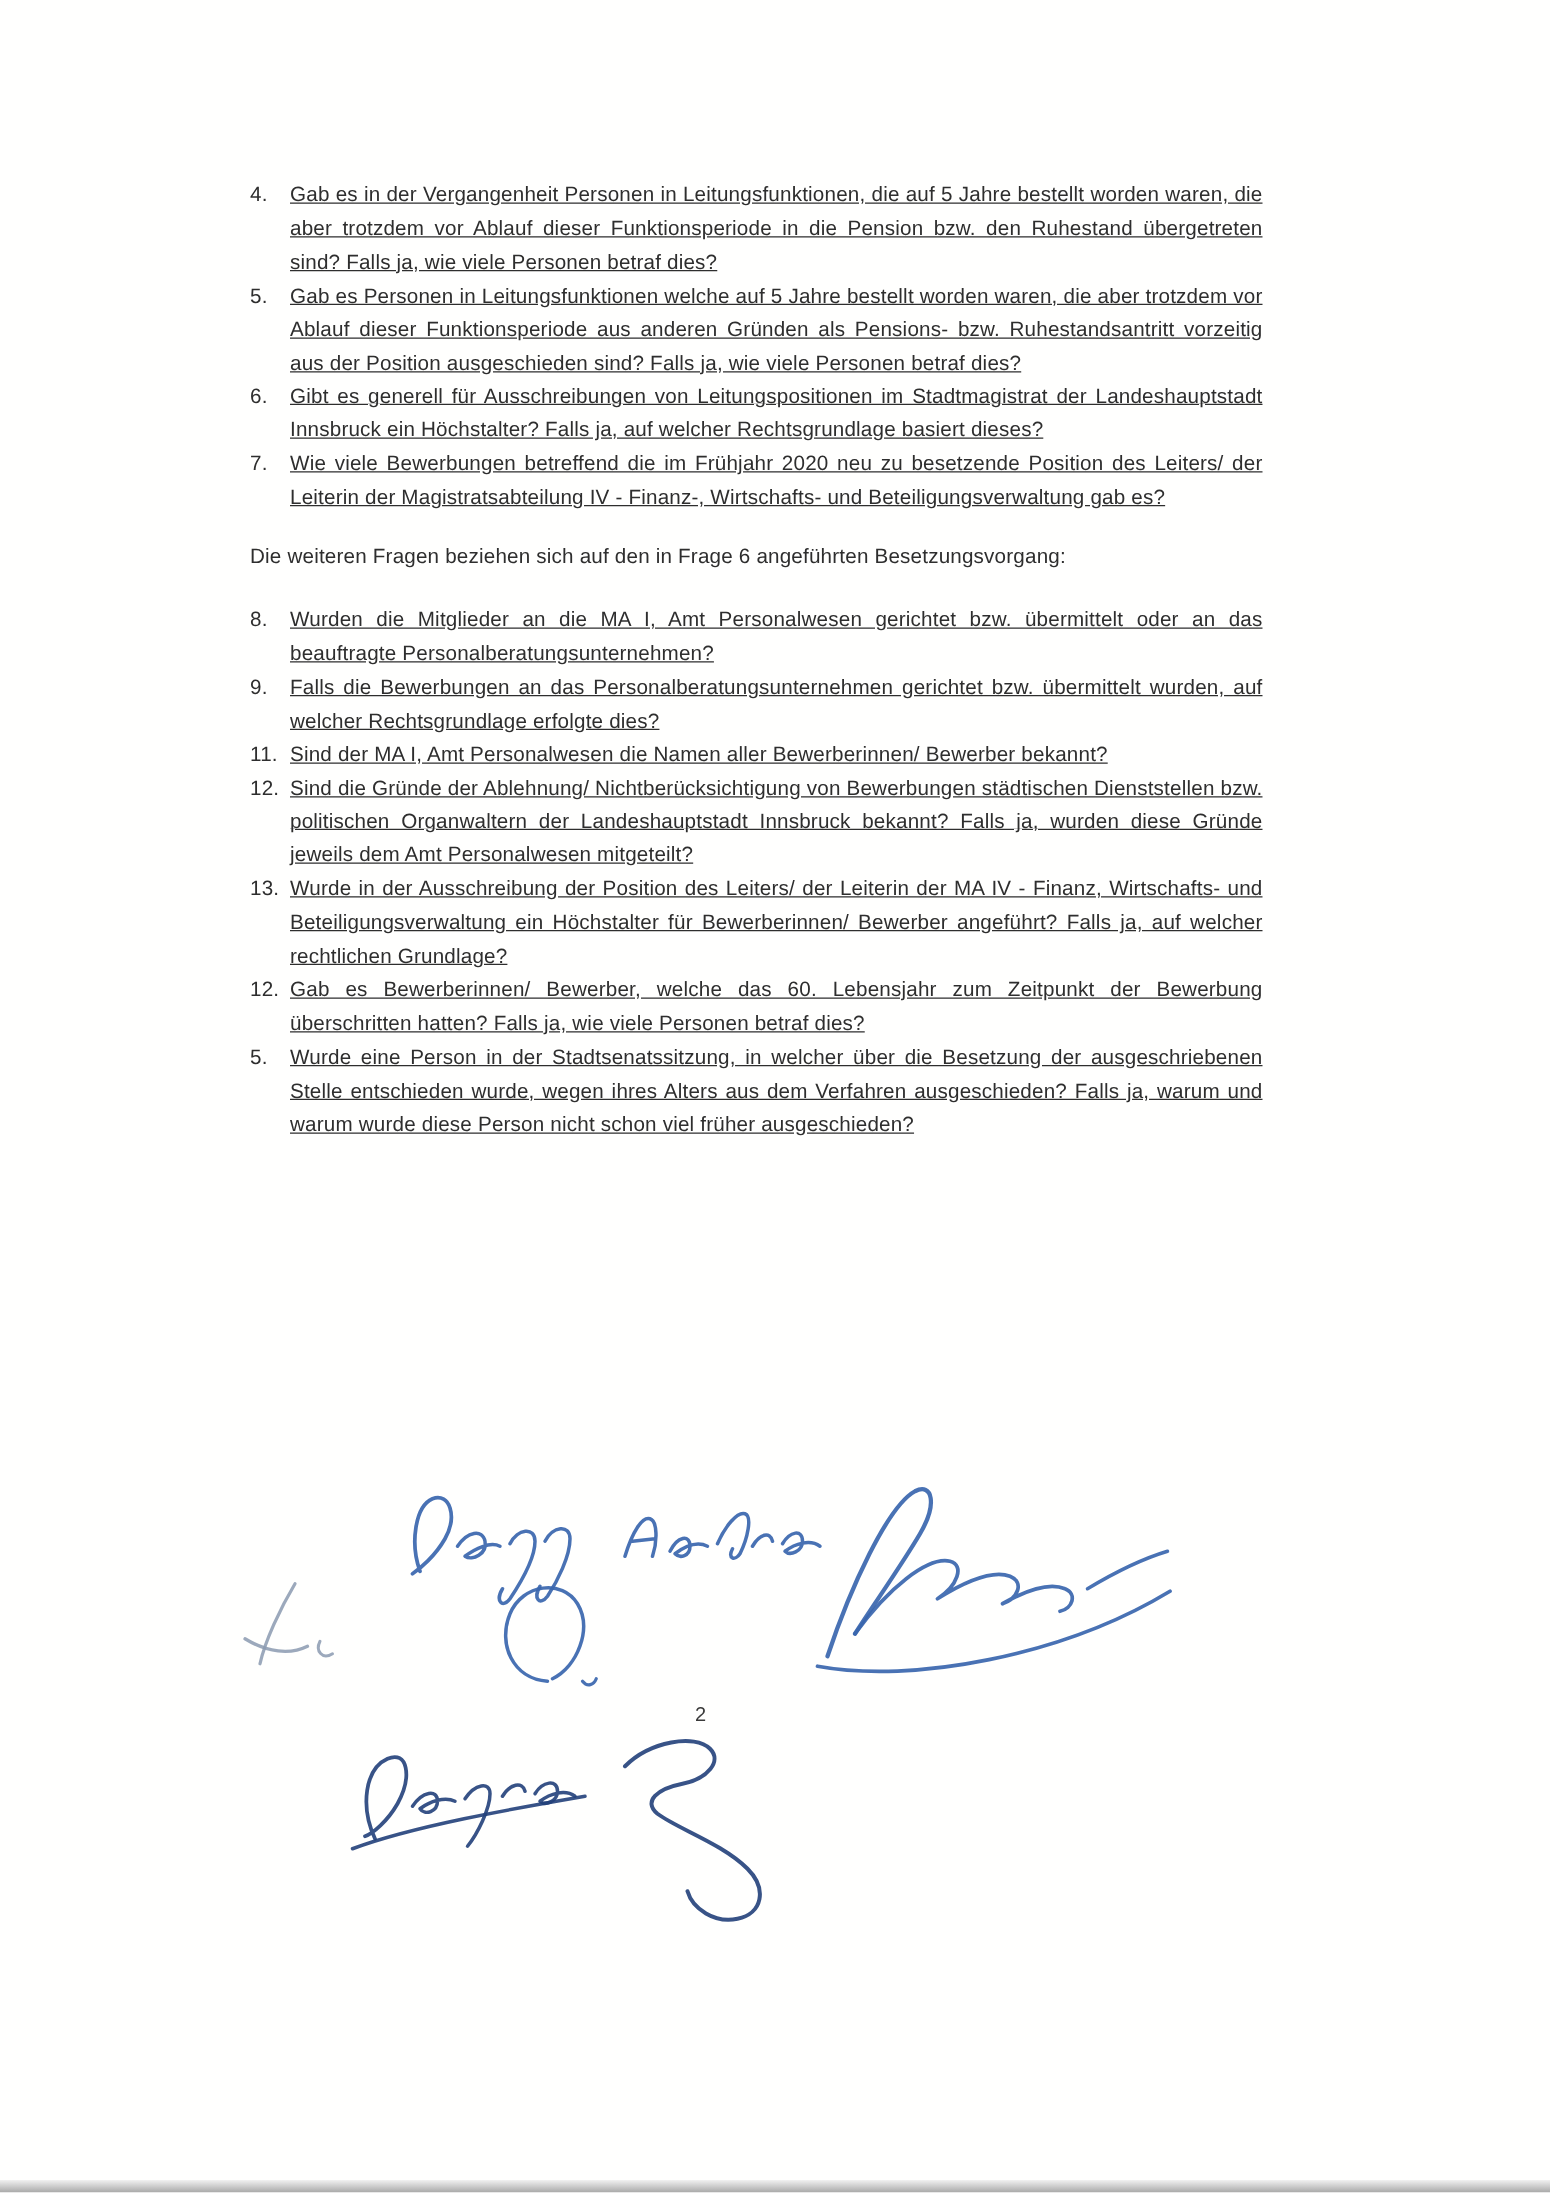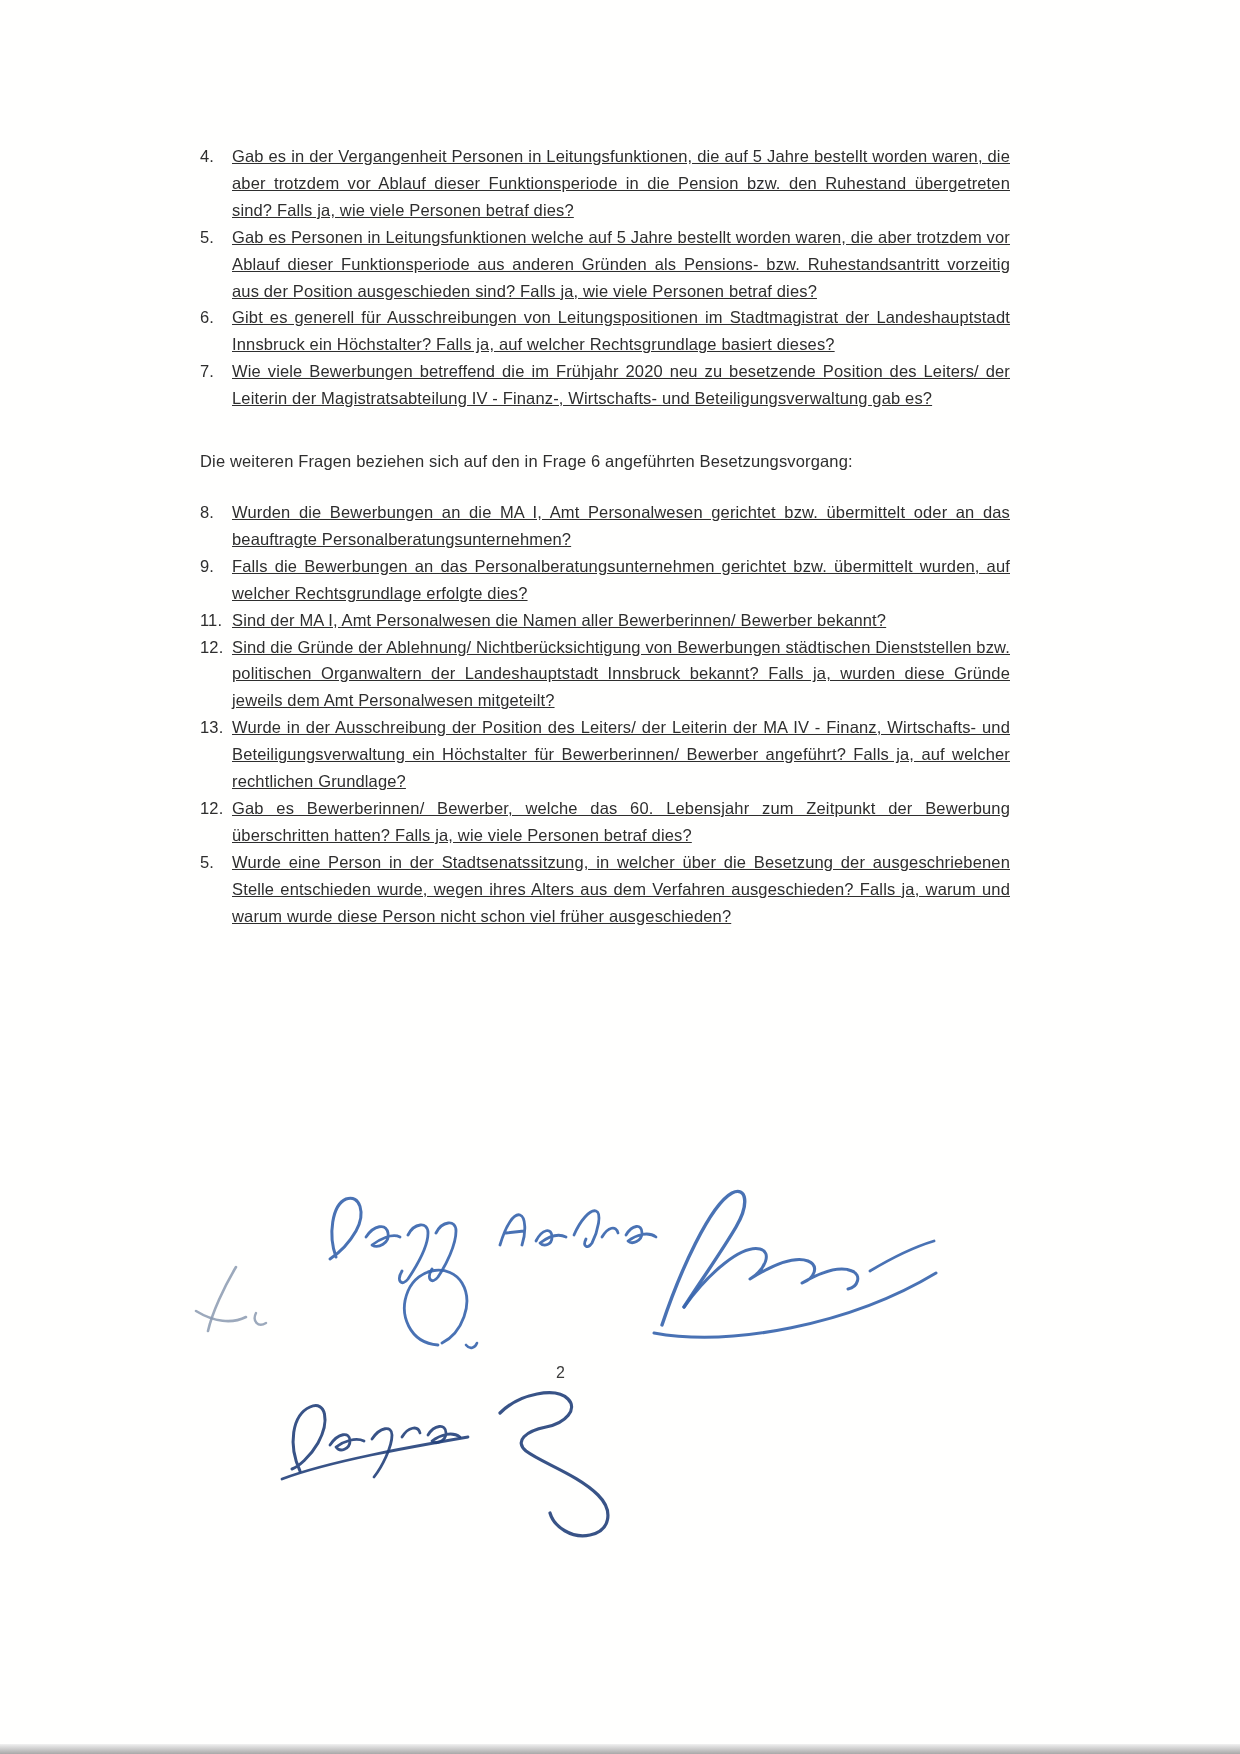--- a/index.html
+++ b/index.html
@@ -21,21 +21,21 @@
     width: 810px;
     font-size: 16.5px;
     line-height: 26.9px;
     letter-spacing: 0.15px;
   }
   .q-list { margin: 0; padding: 0; list-style: none; }
   .q-item { display: flex; margin: 0; }
   .q-num { width: 32px; flex: 0 0 32px; }
   .q-text { flex: 1; text-align: justify; text-decoration: underline; }
   .interlude {
-    margin: 36px 0 24px 0;
+    margin: 20px 0 24px 0;
     padding-left: 0;
   }
   .page-number {
     position: absolute;
     left: 556px; top: 1364px;
     font-size: 16px; color: #3a3a3a;
   }
   .signatures-svg {
     position: absolute;
     left: 170px; top: 1175px;
@@ -74,21 +74,21 @@
         <span class="q-num">7.</span>
         <span class="q-text">Wie viele Bewerbungen betreffend die im Frühjahr 2020 neu zu besetzende Position des Leiters/ der Leiterin der Magistratsabteilung IV - Finanz-, Wirtschafts- und Beteiligungsverwaltung gab es?</span>
       </li>
     </ol>
 
     <p class="interlude">Die weiteren Fragen beziehen sich auf den in Frage 6 angeführten Besetzungsvorgang:</p>
 
     <ol class="q-list">
       <li class="q-item">
         <span class="q-num">8.</span>
-        <span class="q-text">Wurden die Bewerbungen an die MA I, Amt Personalwesen gerichtet bzw. übermittelt oder an das beauftragte Personalberatungsunternehmen?</span>
+        <span class="q-text">Wurden die Mitglieder an die MA I, Amt Personalwesen gerichtet bzw. übermittelt oder an das beauftragte Personalberatungsunternehmen?</span>
       </li>
       <li class="q-item">
         <span class="q-num">9.</span>
         <span class="q-text">Falls die Bewerbungen an das Personalberatungsunternehmen gerichtet bzw. übermittelt wurden, auf welcher Rechtsgrundlage erfolgte dies?</span>
       </li>
       <li class="q-item">
         <span class="q-num">11.</span>
         <span class="q-text">Sind der MA I, Amt Personalwesen die Namen aller Bewerberinnen/ Bewerber bekannt?</span>
       </li>
       <li class="q-item">

